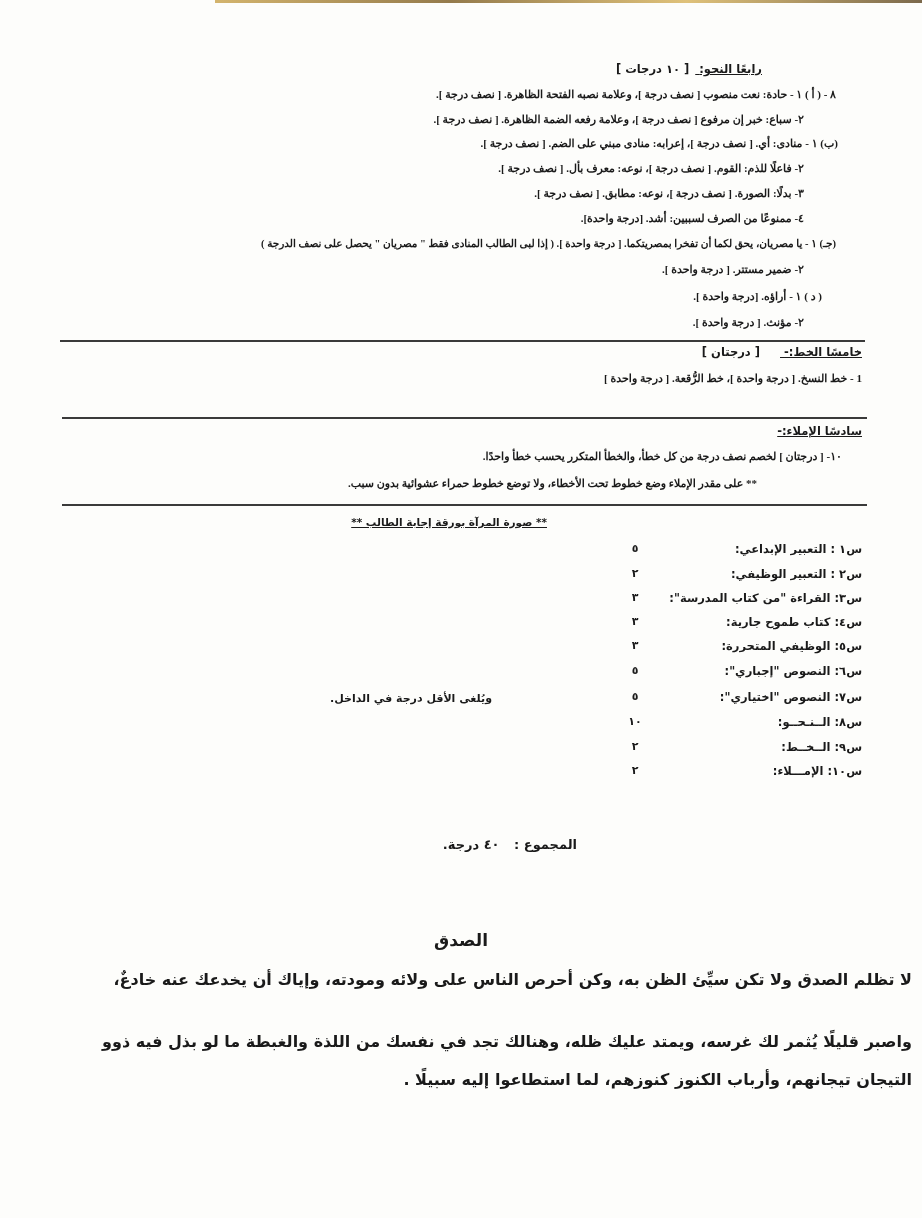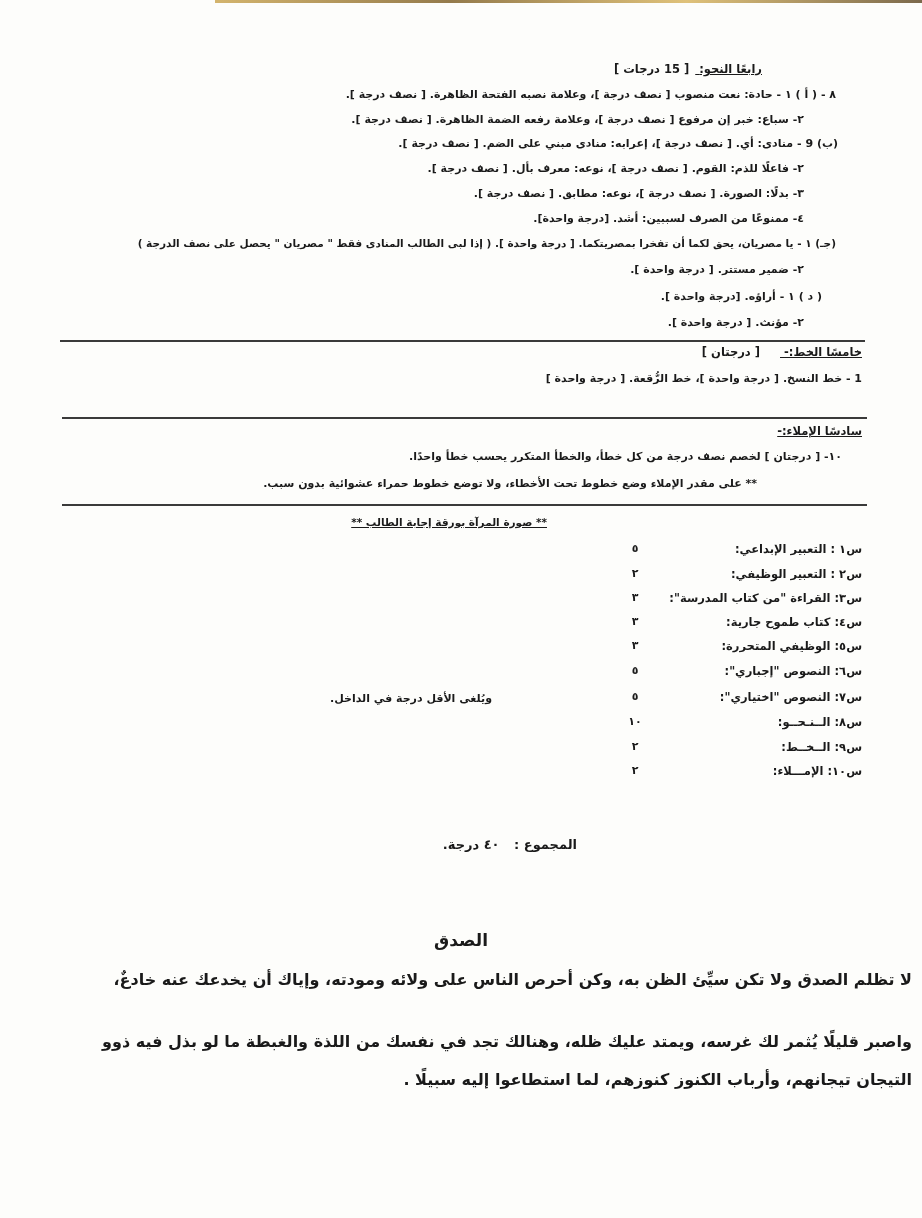--- a/index.html
+++ b/index.html
@@ -6,40 +6,40 @@
   body {
     width:922px; height:1218px; overflow:hidden;
     background:#fdfdfb;
     font-family:"DejaVu Sans", sans-serif;
     color:#1a1a1a;
     position:relative;
   }
   .topbar { position:absolute; top:0; left:215px; right:0; height:3px;
     background:linear-gradient(90deg,#c9a24a,#7a5a20,#d8b35a,#5b4420); opacity:.8; }
   .abs { position:absolute; white-space:nowrap; direction:rtl; font-weight:bold; }
-  .sm { font-size:11px; }
+  .sm { font-size:11px;font-family:Liberation Serif, serif; }
   .hd { font-size:11.5px; text-decoration:underline; }
   .rule { position:absolute; height:2px; background:#3a3a3a; }
   .score-label { position:absolute; right:60px; font-size:11.5px; font-weight:bold; white-space:nowrap; direction:rtl; }
   .score-val { position:absolute; left:625px; font-size:11px; font-weight:bold; width:20px; text-align:center; }
   .title { position:absolute; top:930px; left:0; width:922px; text-align:center; font-size:17px; font-weight:bold; }
   .para { position:absolute; right:10px; font-size:16px; font-weight:bold; white-space:nowrap; direction:rtl; letter-spacing:-0.3px; }
 </style>
 </head>
 <body>
 
 <div class="topbar"></div>
 
 <div class="abs hd" style="top:62px; right:160px;">
   <span>رابعًا النحو:</span>
-  <span style="text-decoration:none; display:inline-block; margin-right:6px;">[ 15 درجات ]</span>
+  <span style="text-decoration:none; display:inline-block; margin-right:6px;">[ ١٠ درجات ]</span>
 </div>
 <div class="abs sm" style="top:88px; right:86px;">٨ - ( أ ) ١ - حادة: نعت منصوب [ نصف درجة ]، وعلامة نصبه الفتحة الظاهرة. [ نصف درجة ].</div>
 <div class="abs sm" style="top:113px; right:118px;">٢- سباع: خبر إن مرفوع [ نصف درجة ]، وعلامة رفعه الضمة الظاهرة. [ نصف درجة ].</div>
-<div class="abs sm" style="top:137px; right:84px;">(ب) 9 - منادى: أي. [ نصف درجة ]، إعرابه: منادى مبني على الضم. [ نصف درجة ].</div>
+<div class="abs sm" style="top:137px; right:84px;">(ب) ١ - منادى: أي. [ نصف درجة ]، إعرابه: منادى مبني على الضم. [ نصف درجة ].</div>
 <div class="abs sm" style="top:162px; right:118px;">٢- فاعلًا للذم: القوم. [ نصف درجة ]، نوعه: معرف بأل. [ نصف درجة ].</div>
 <div class="abs sm" style="top:187px; right:118px;">٣- بدلًا: الصورة. [ نصف درجة ]، نوعه: مطابق. [ نصف درجة ].</div>
 <div class="abs sm" style="top:212px; right:118px;">٤- ممنوعًا من الصرف لسببين: أشد. [درجة واحدة].</div>
 <div class="abs sm" style="top:237px; right:86px; font-size:10.5px;">(جـ) ١ - يا مصريان، يحق لكما أن تفخرا بمصريتكما. [ درجة واحدة ].   ( إذا لبى الطالب المنادى فقط " مصريان " يحصل على نصف الدرجة )</div>
 <div class="abs sm" style="top:263px; right:118px;">٢- ضمير مستتر. [ درجة واحدة ].</div>
 <div class="abs sm" style="top:290px; right:100px;">( د ) ١ - أراؤه. [درجة واحدة ].</div>
 <div class="abs sm" style="top:316px; right:118px;">٢- مؤنث. [ درجة واحدة ].</div>
 
 <div class="rule" style="top:340px; left:60px; width:805px;"></div>
 

